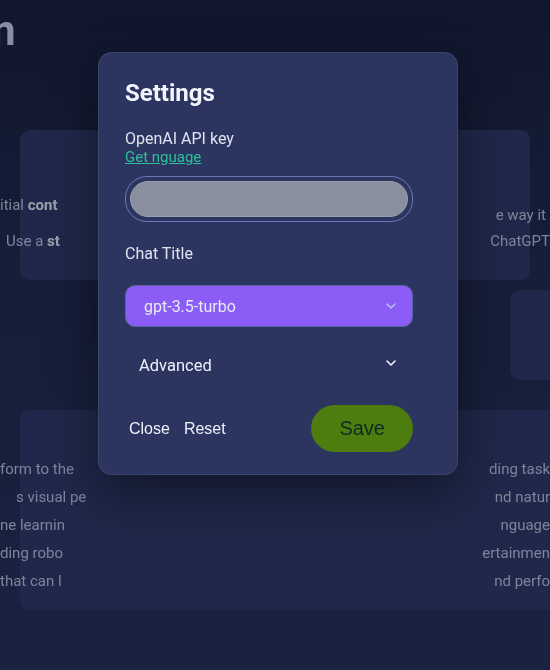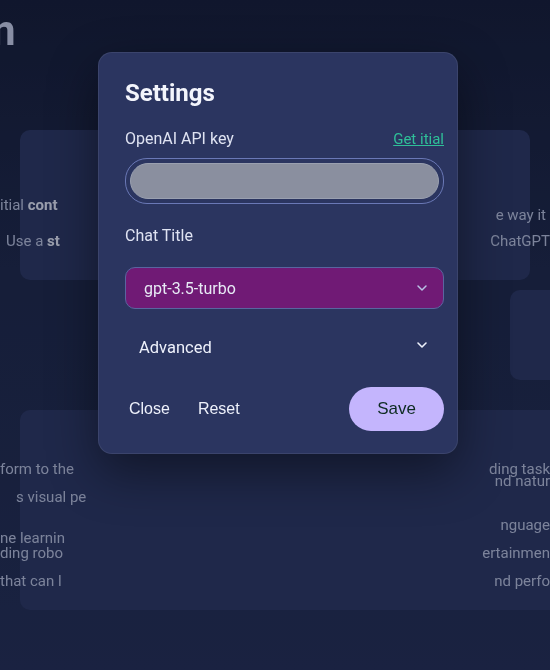--- a/index.html
+++ b/index.html
@@ -39,31 +39,32 @@
   .scrim { position:absolute; inset:0; background: rgba(12,16,34,0.35); }
 
   
   .modal {
     position: absolute;
     top: 52px; left: 98px;
     width: 360px;
     background: #2b3560;
     border: 1px solid rgba(255,255,255,0.08);
     border-radius: 14px;
-    padding: 26px 13px 22px 26px;
+    padding: 26px 44px 22px 26px;
     box-shadow: 0 18px 50px rgba(0,0,0,0.45);
     color: #e7eaf5;
   }
   .modal h2 {
     font-size: 24px; font-weight: 700; color: #f3f5fc; margin-bottom: 22px;
   }
   .field { margin-bottom: 22px; }
   .field-header {
     display: flex; justify-content: space-between; align-items: baseline;
     margin-bottom: 10px;
+    flex-direction: column;
   }
   .field-label { font-size: 16px; color: #dfe3f2; }
   .link {
     font-size: 15px; color: #2fbf98; text-decoration: underline; cursor: pointer;
   }
   .input, .select {
     width: 100%;
     height: 42px;
     border-radius: 22px;
     border: 1.5px solid #6a78b6;
@@ -85,21 +86,21 @@
     border: 1.5px solid #6a78b6;
     padding: 4px;
     height: 46px;
   }
   .select-wrap {
     position: relative;
     width: 100%;
   }
   .select {
     border-radius: 10px;
-    background: #701a75;
+    background: #8b5cf6;
     border: 1.5px solid #59659f;
     appearance: none;
     padding-right: 40px;
     cursor: pointer;
   }
   .chev {
     position: absolute; right: 14px; top: 50%; transform: translateY(-50%);
     pointer-events: none;
   }
   .chev svg { display:block; }
@@ -108,34 +109,34 @@
     display: flex; justify-content: space-between; align-items: center;
     padding: 6px 14px 6px 14px;
     margin: 8px 0 24px 0;
     cursor: pointer;
     color: #eef1fb;
     font-size: 16.5px;
     gap: 35px;
   }
 
   .footer {
-    display: flex; align-items: center; gap: 20px;
+    display: flex; align-items: center; gap: 6px;
   }
   .footer .spacer { flex: 1; }
   .txt-btn {
     background: none; border: none; color: #eef1fb;
     font-size: 16px; cursor: pointer; padding: 6px 4px;
   }
   .save-btn {
-    background: #c4b5fd;
+    background: #4d7c0f;
     color: #0d2b21;
     border: none;
     border-radius: 24px;
     padding: 12px 28px;
-    font-size: 17px;
+    font-size: 20px;
     font-weight: 500;
     cursor: pointer;
   }
 </style>
 </head>
 <body>
 
 <div class="bg">
   <div class="title-frag">n</div>
   <div class="bg-tile"></div>
@@ -150,38 +151,38 @@
   </div>
   <div class="line" style="top:206px; right:4px;">e way it</div>
   <div class="line" style="top:232px; left:6px;">
     <span>Use a </span><b>st</b>
   </div>
   <div class="line" style="top:232px; right:0;text-align:center;">ChatGPT</div>
 
   <div class="line" style="top:460px; left:0;">form to the</div>
   <div class="line" style="top:460px; right:0;">ding task</div>
   <div class="line" style="top:488px; left:16px;text-align:right;">s visual pe</div>
-  <div class="line" style="top:472px; right:0;">nd natur</div>
-  <div class="line" style="top:516px; left:0;margin-top:13px;">ne learnin</div>
+  <div class="line" style="top:488px; right:0;">nd natur</div>
+  <div class="line" style="top:516px; left:0;">ne learnin</div>
   <div class="line" style="top:516px; right:0;">nguage</div>
   <div class="line" style="top:544px; left:0;">ding robo</div>
   <div class="line" style="top:544px; right:0;">ertainmen</div>
   <div class="line" style="top:572px; left:0;">that can l</div>
   <div class="line" style="top:572px; right:0;margin-left:24px;">nd perfo</div>
 </div>
 
 <div class="scrim"></div>
 
 <div class="modal">
   <h2>Settings</h2>
 
   <div class="field">
     <div class="field-header">
       <span class="field-label">OpenAI API key</span>
-      <a class="link">Get itial</a>
+      <a class="link">Get nguage</a>
     </div>
     <div class="input masked-wrap">
       <input type="password" class="input masked" value="" style="">
     </div>
   </div>
 
   <div class="field">
     <div class="field-header">
       <span class="field-label">Chat Title</span>
     </div>

